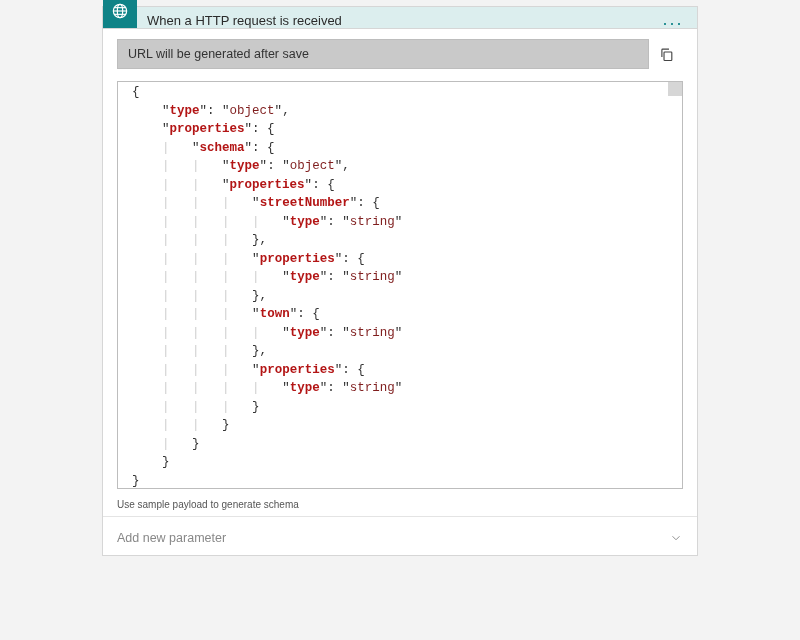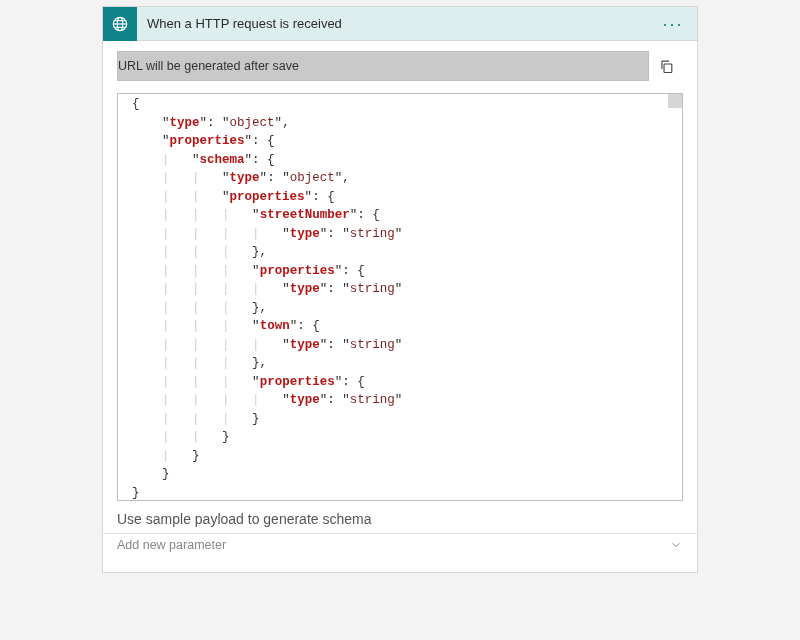--- a/index.html
+++ b/index.html
@@ -14,22 +14,22 @@
     overflow: hidden;
   }
   .card {
     position: relative;
     margin: 6px 102px 0 102px;
     background: #fff;
     border: 1px solid #d6d6d6;
   }
   .card-header {
     display: flex;
-    align-items: center;
-    height: 34px;
+    align-items: flex-end;
+    height: 22px;
     background: #dceeee;
     border-bottom: 1px solid #d6d6d6;
     padding-right: 8px;
   }
   .card-header .icon-box {
     width: 34px;
     height: 34px;
     background: #0f8387;
     display: flex;
     align-items: center;
@@ -60,21 +60,21 @@
   }
   .url-row {
     display: flex;
     align-items: stretch;
     margin-bottom: 12px;
   }
   .url-box {
     flex: 1;
     background: #c9c9c9;
     border: 1px solid #bdbdbd;
-    padding: 7px 0;
+    padding: 7px 10px;
     color: #333;
     font-size: 12.5px;
   }
   .copy-btn {
     width: 34px;
     display: flex;
     align-items: center;
     justify-content: center;
     cursor: pointer;
     color: #444;
@@ -100,30 +100,31 @@
     color: #333;
     white-space: pre;
   }   
   .key { color: #b31515; font-weight: bold; }    
   .str { color: #7f1d1d; }    
   .pun { color: #333; }       
   .guide { color: #cfcfcf; }  
 
   .hint-link {
     margin: 10px 0 6px 0;
-    font-size: 14px;
+    font-size: 10px;
     color: #555;
     cursor: pointer;
   }
   .divider {
     border-top: 1px solid #e4e4e4;
     margin: 6px -14px 0 -14px;
   }
   .add-param {
     display: flex;
+    align-items: center;
     padding: 0 14px;
     height: 34px;
     font-size: 12.5px;
     color: #888;
     cursor: pointer;
   }
   .add-param .chev {
     color: #888;
   }
   svg { display: block; }

